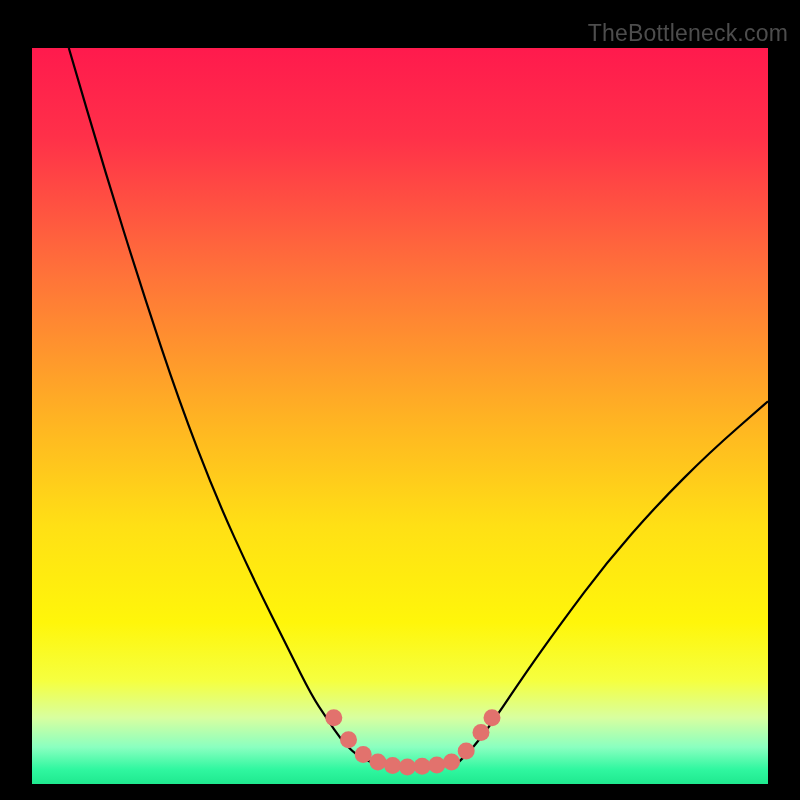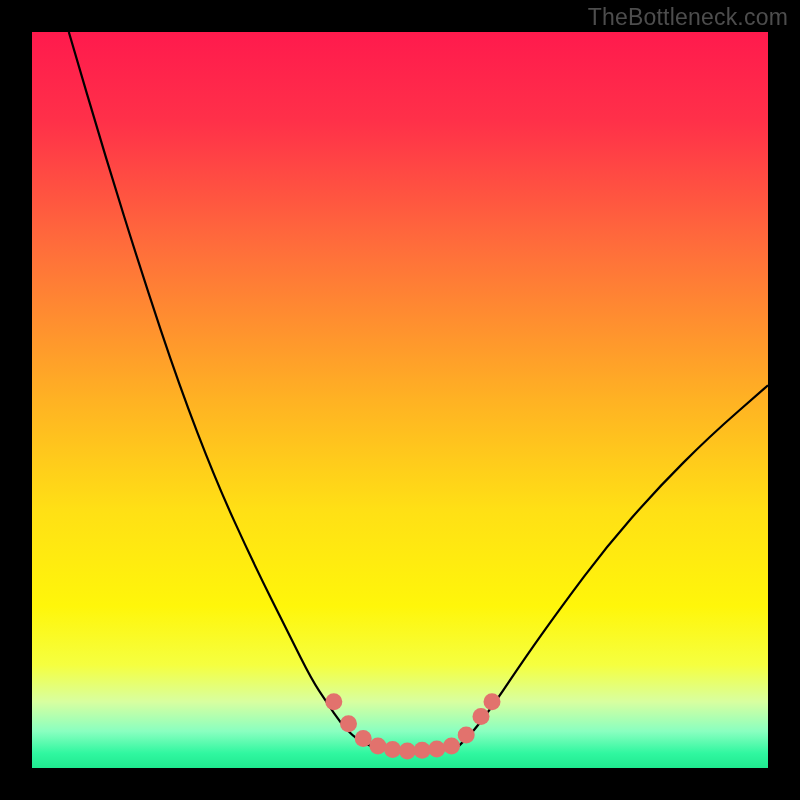--- a/index.html
+++ b/index.html
@@ -6,21 +6,21 @@
     margin: 0;
     padding: 0;
     width: 800px;
     height: 800px;
     overflow: hidden;
     background: #000;
     font-family: Arial, Helvetica, sans-serif;
   }
   .frame {
     position: absolute;
-    top: 0; left: 0;
+    top: 16px; left: 0;
     width: 800px;
     height: 633px;
     background: #000;
   }
   .plot-area {
     position: absolute;
     top: 32px;
     left: 32px;
     width: 736px;
     height: 736px;

